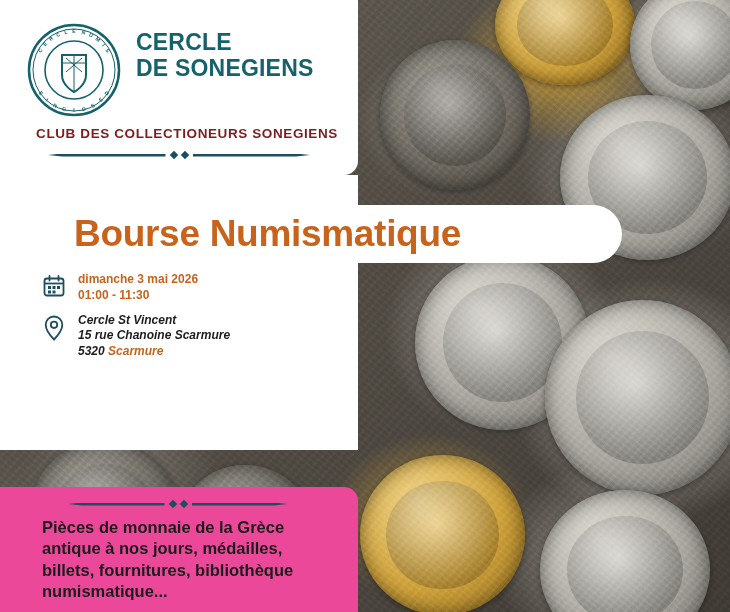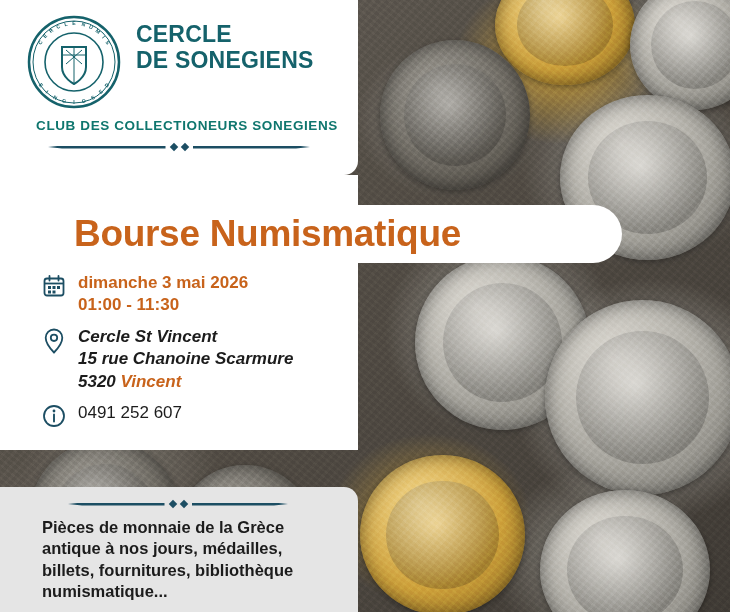--- a/index.html
+++ b/index.html
@@ -71,21 +71,21 @@
   .panel-info {
     position: absolute;
     left: 0; top: 175px;
     width: 358px; height: 275px;
     background: #ffffff;
   }
   .panel-bottom {
     position: absolute;
     left: 0; bottom: 0;
     width: 358px; height: 125px;
-    background: #e5e5e5;
+    background: #ec4899;
     border-top-right-radius: 14px;
   }
 
   
   .title-pill {
     position: absolute;
     left: 0; top: 205px;
     width: 622px; height: 58px;
     background: #ffffff;
     border-top-right-radius: 29px;
@@ -100,21 +100,21 @@
     color: #c8631b;
     letter-spacing: -0.3px;
     white-space: nowrap;
     margin-left: 32px;
   }
 
   
   .header {
     display: flex;
     align-items: flex-start;
-    padding: 14px 18px 0 26px;
+    padding: 22px 18px 0 26px;
   }
   .seal {
     width: 96px; height: 96px;
     flex: 0 0 96px;
     position: relative;
   }
   .seal svg { display: block; }
   .club-name {
     margin-left: 14px;
     padding-top: 8px;
@@ -123,21 +123,21 @@
     font-size: 23px;
     font-weight: bold;
     color: #15626b;
     line-height: 1.12;
     letter-spacing: 0.2px;
   }
   .subtitle {
     text-align: center;
     font-size: 13.5px;
     font-weight: bold;
-    color: #0f766e;
+    color: #7f1d1d;
     letter-spacing: 0.6px;
     margin-top: 8px;
     padding-left: 16px;
   }
 
   
   .divider {
     display: flex;
     align-items: center;
     justify-content: center;
@@ -170,21 +170,21 @@
     display: flex;
     align-items: flex-start;
     margin-bottom: 9px;
   }
   .info-row .ico {
     width: 26px; flex: 0 0 26px;
     margin-right: 10px;
     padding-top: 2px;
   }
   .info-row .txt {
-    font-size: 17px;
+    font-size: 12px;
     line-height: 1.32;
     color: #1c1c1c;
     font-weight: bold;
   }
   .info-row .txt .date-line { color: #c8631b; }
   .info-row .txt .addr { color: #1c1c1c; font-weight: bold; font-style: italic; }
   .info-row .txt .city-accent { color: #c8631b; }
   .info-row .txt .phone { color: #1c1c1c; font-weight: normal; }
 
   
@@ -318,36 +318,24 @@
     <div class="info-row">
       <div class="ico">
         <svg width="24" height="26" viewBox="0 0 24 26">
           <path d="M12 1.5c-4.6 0-8.3 3.7-8.3 8.3 0 6.2 8.3 14.7 8.3 14.7s8.3-8.5 8.3-14.7c0-4.6-3.7-8.3-8.3-8.3z" fill="none" stroke="#1c4e63" stroke-width="1.8"></path>
           <circle cx="12" cy="9.8" r="3.2" fill="none" stroke="#1c4e63" stroke-width="1.8"></circle>
         </svg>
       </div>
       <div class="txt">
         <div class="addr">Cercle St Vincent</div>
         <div class="addr">15 rue Chanoine Scarmure</div>
-        <div class="addr"><span>5320 </span><span class="city-accent">Vincent</span></div>
-      </div>
-    </div>
-
-    <div class="info-row">
-      <div class="ico">
-        <svg width="24" height="24" viewBox="0 0 24 24">
-          <circle cx="12" cy="12" r="10" fill="none" stroke="#1c4e63" stroke-width="1.8"></circle>
-          <circle cx="12" cy="7" r="1.4" fill="#1c4e63"></circle>
-          <line x1="12" y1="10.5" x2="12" y2="17.5" stroke="#1c4e63" stroke-width="1.9" stroke-linecap="round"></line>
-        </svg>
-      </div>
-      <div class="txt">
-        <div class="phone">0491 252 607</div>
-      </div>
-    </div>
+        <div class="addr"><span>5320 </span><span class="city-accent">Scarmure</span></div>
+      </div>
+    </div>
+
 
   </div>
 
   <div class="panel-bottom">
     <div class="bottom-inner">
       <div class="divider" style="padding:0 44px 0 26px;margin-top:4px;">
         <div class="bar"></div>
         <div class="dot"></div>
         <div class="dot"></div>
         <div class="bar right"></div>

